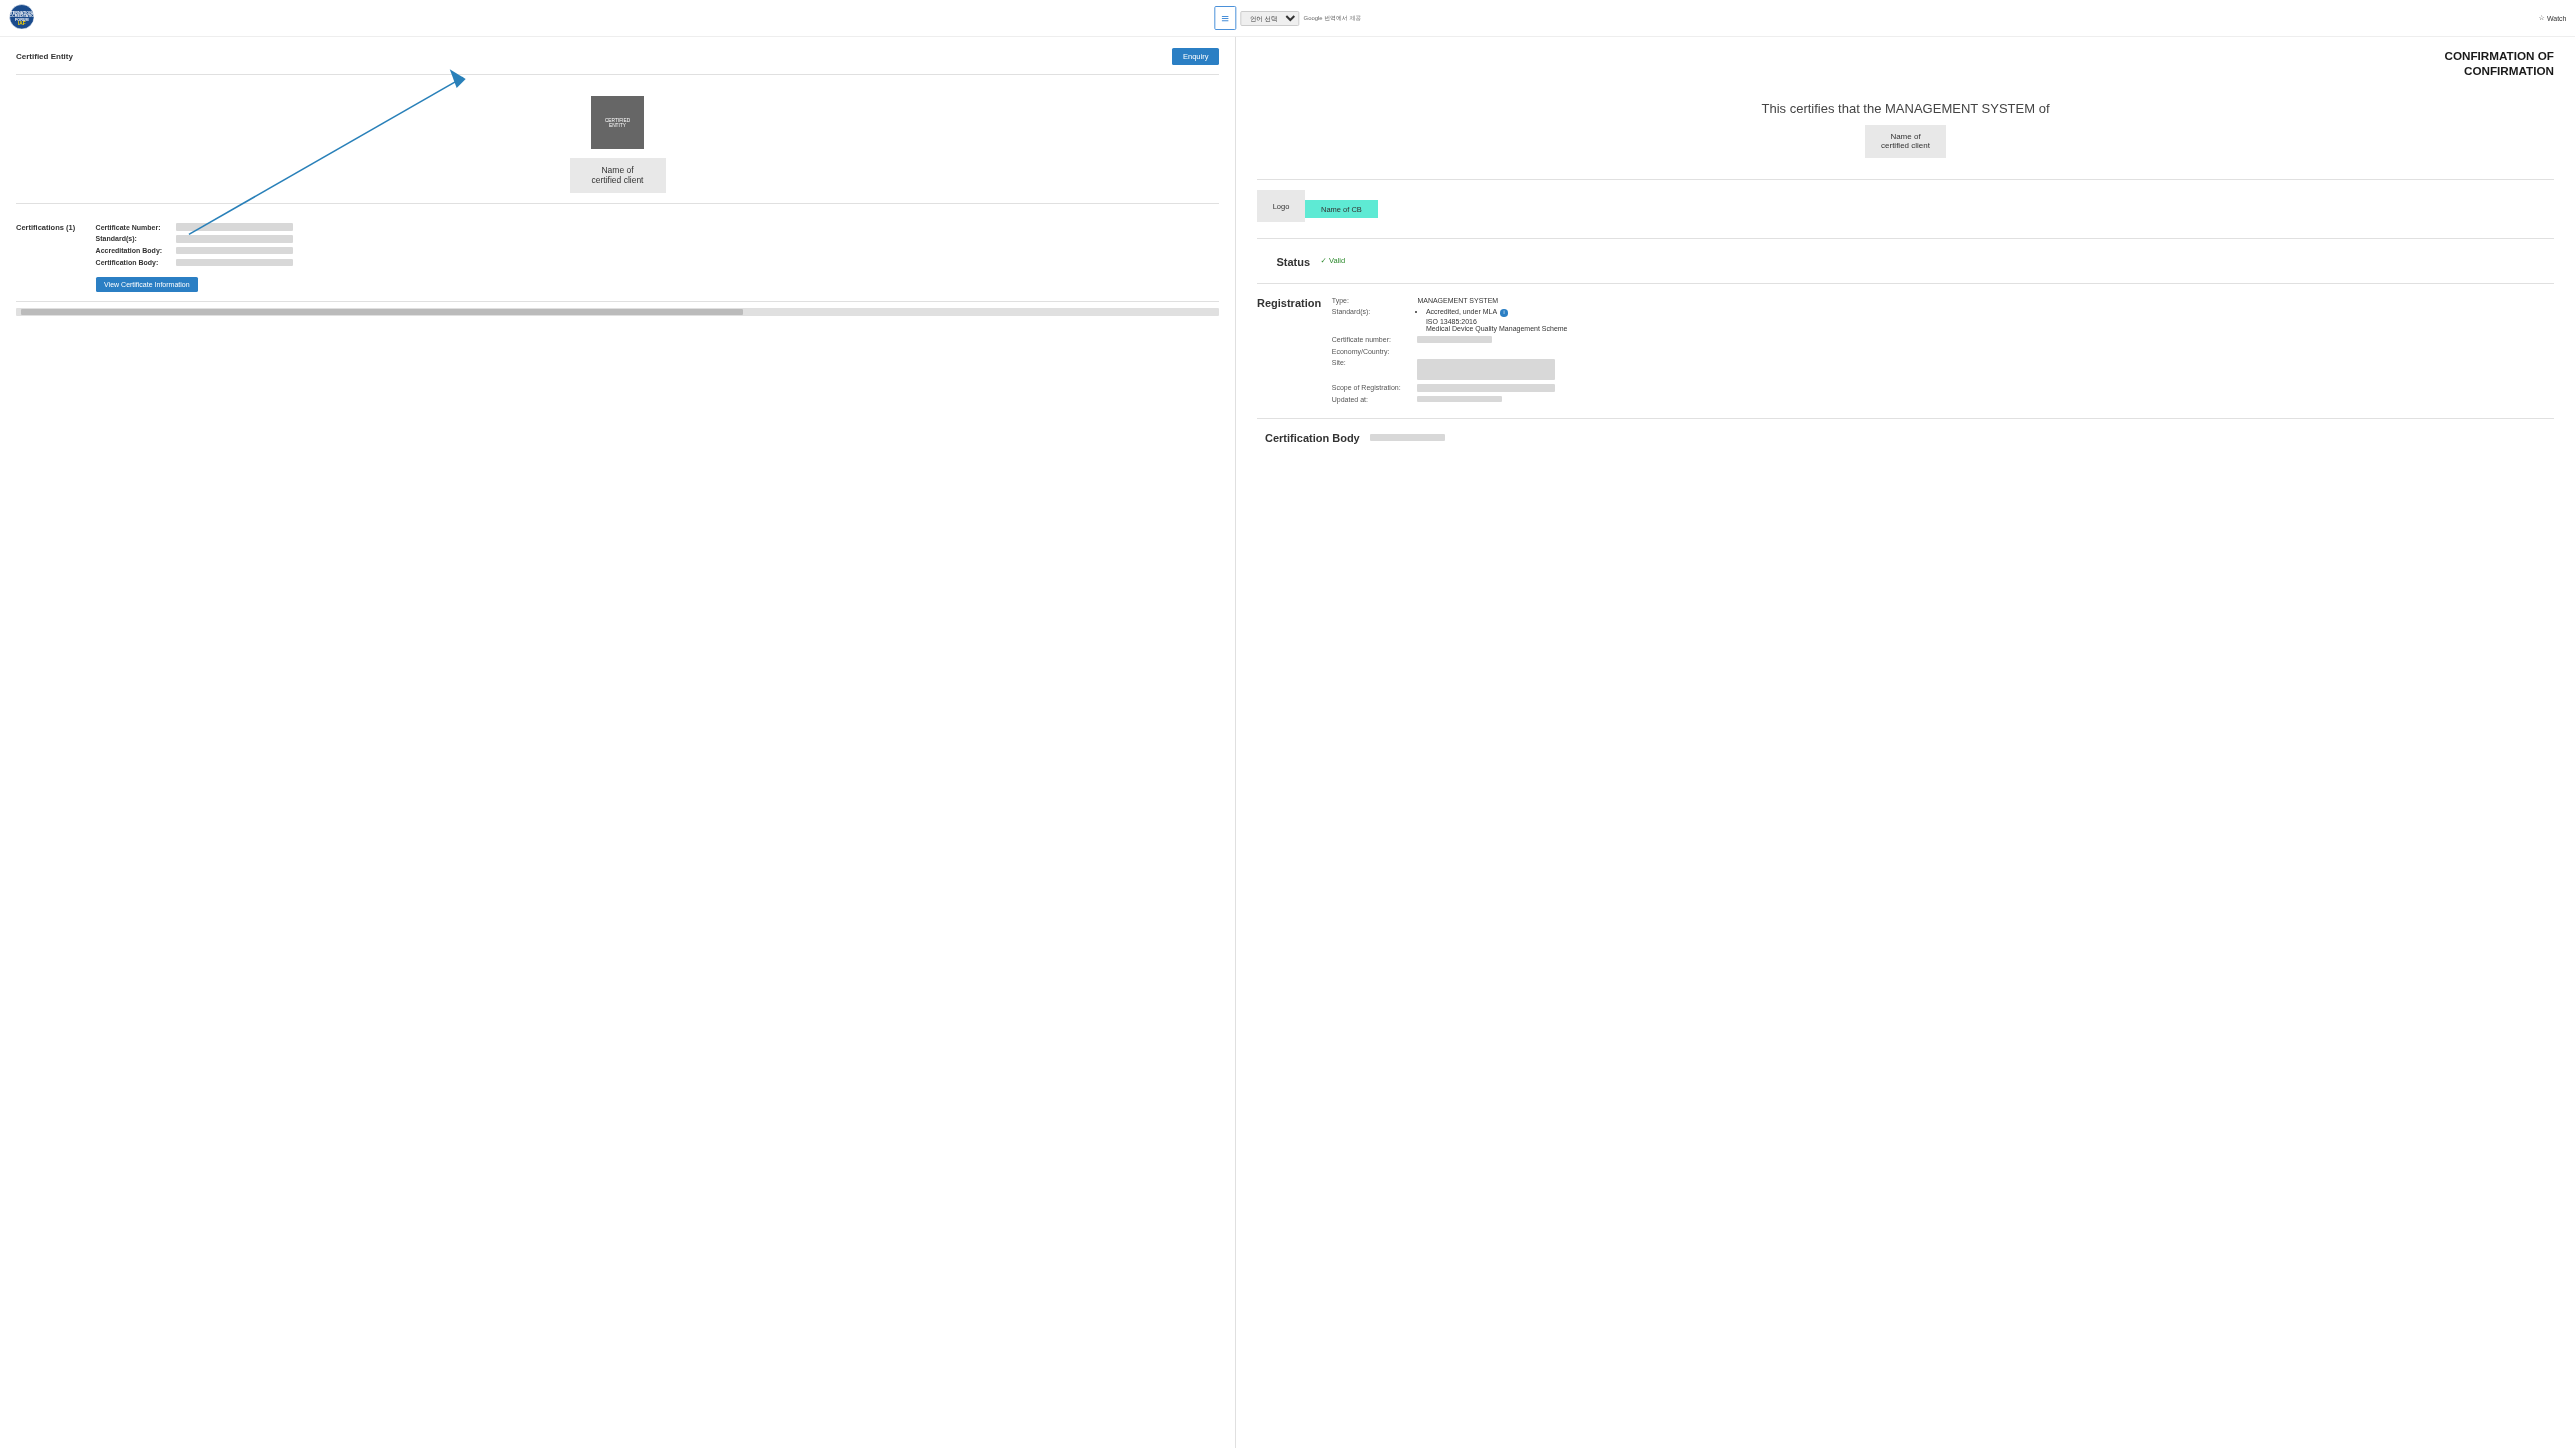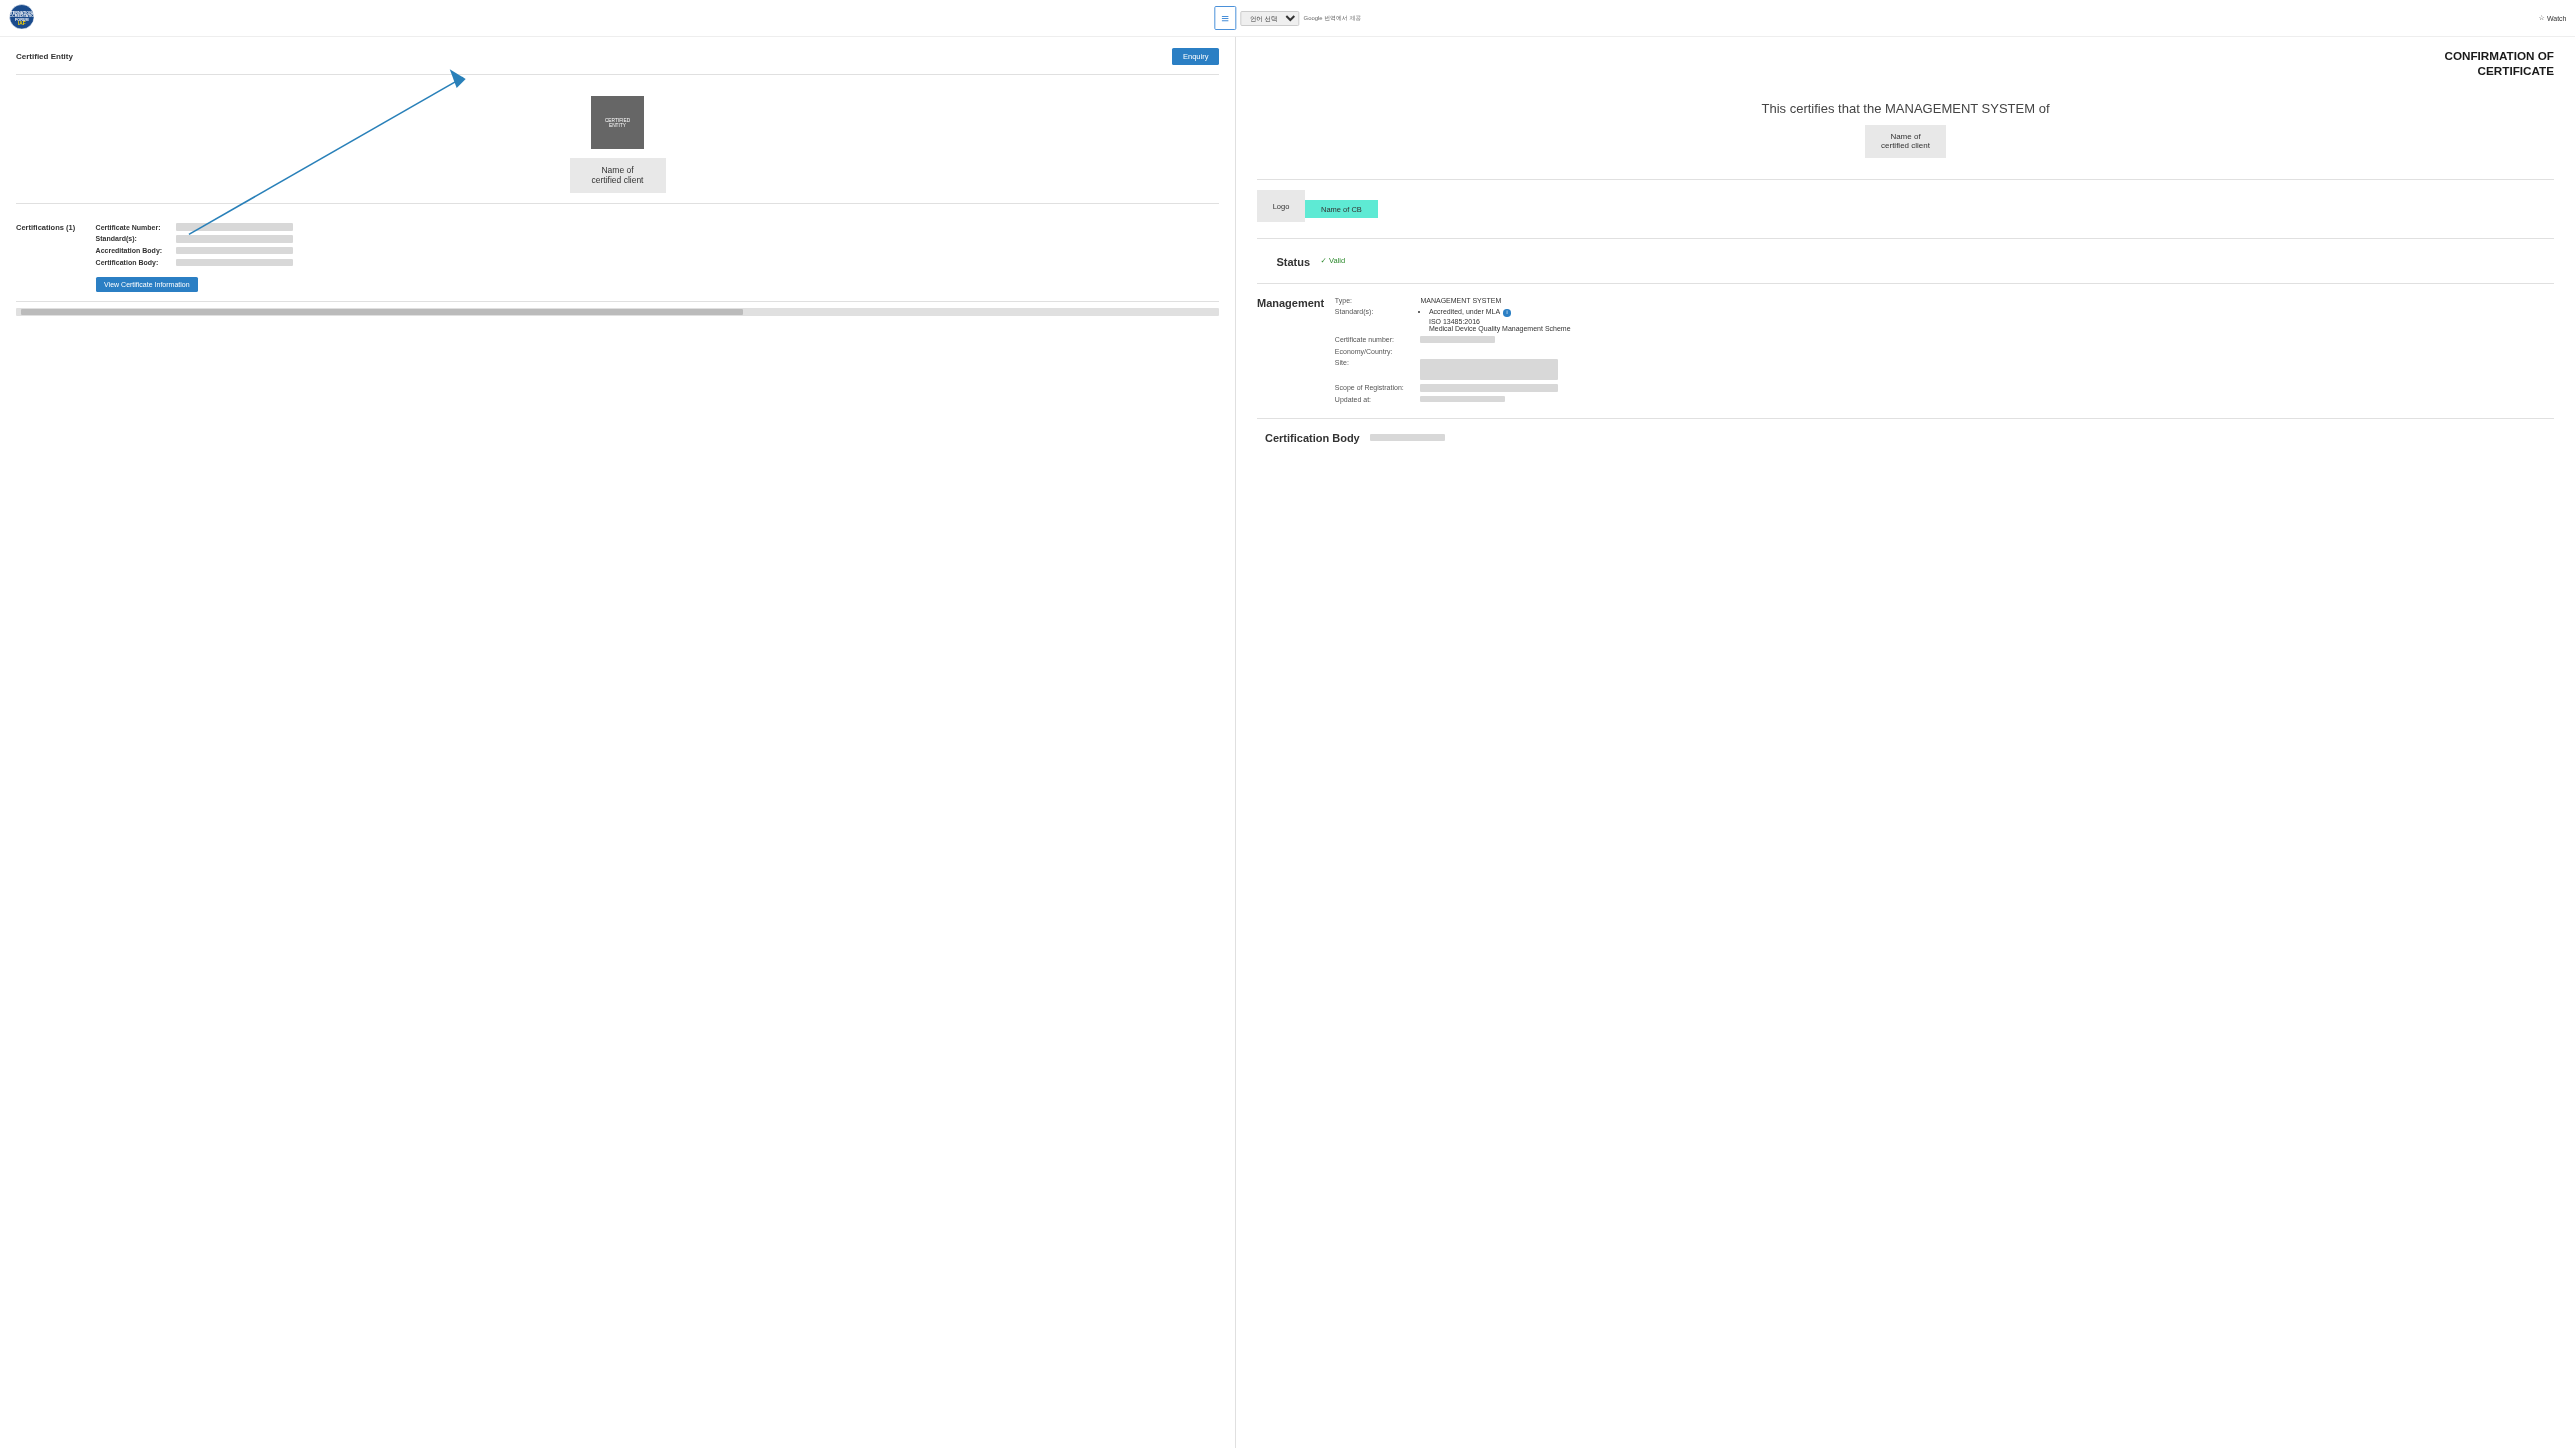--- a/index.html
+++ b/index.html
@@ -463,21 +463,21 @@
       <div class="scroll-area">
         <div class="scroll-thumb"></div>
       </div>
 
     </div>
 
     <div class="right-panel">
 
       <div class="confirmation-title">
         <div>CONFIRMATION OF</div>
-        <div>CERTIFICATE</div>
+        <div>CONFIRMATION</div>
       </div>
 
       <p class="certifies-text">This certifies that the MANAGEMENT SYSTEM of</p>
 
       <div class="right-client-section">
         <div class="cert-client-box">
           <span style="white-space:pre-line;">Name of
 certified client</span>
         </div>
       </div>
@@ -496,21 +496,21 @@
           <span class="info-section-label">Status</span>
           <div class="status-valid">
             <span>✓</span>
             <span>Valid</span>
           </div>
         </div>
       </div>
 
       <div class="info-section">
         <div class="info-row">
-          <span class="info-section-label">Management</span>
+          <span class="info-section-label">Registration</span>
           <div class="info-details-col">
 
             <div class="info-detail-row">
               <span class="detail-label">Type:</span>
               <span class="detail-value">MANAGEMENT SYSTEM</span>
             </div>
 
             <div class="info-detail-row">
               <span class="detail-label">Standard(s):</span>
               <div class="detail-value">

